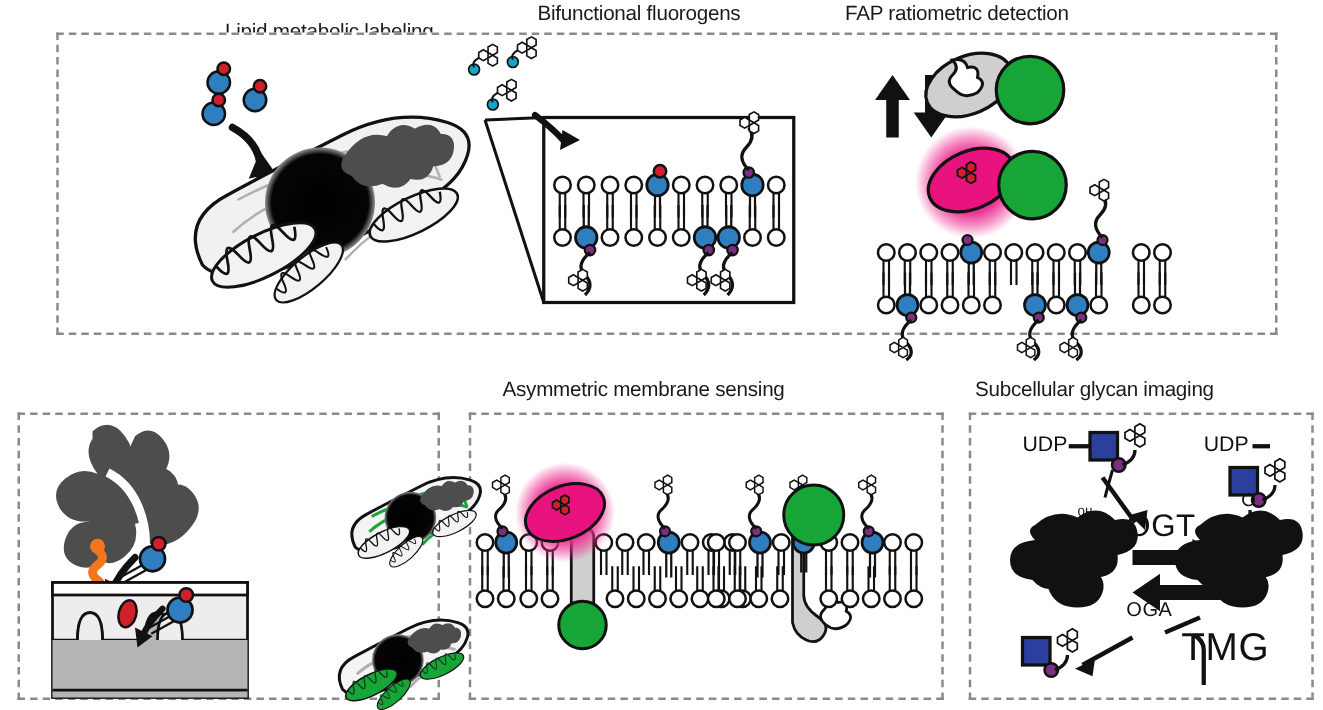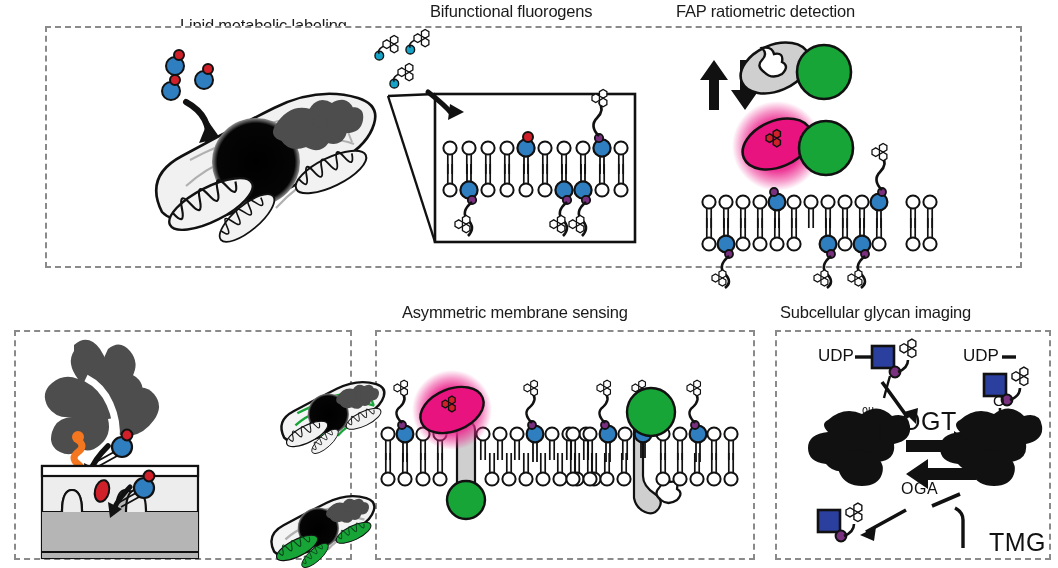--- a/index.html
+++ b/index.html
@@ -603,16 +603,16 @@
     </g>
   </svg>
   </div>
 
   <div style="position:absolute;left:818px;top:346px;font-size:17px;">UDP</div>
   <div style="position:absolute;left:963px;top:346px;font-size:17px;">UDP</div>
   <div style="position:absolute;left:862px;top:406px;font-size:10px;font-family:Liberation Mono, monospace;">OH</div>
   <div style="position:absolute;left:993px;top:392px;font-size:15px;">O</div>
   <div style="position:absolute;left:901px;top:407px;font-size:25px;letter-spacing:0.5px;">OGT</div>
   <div style="position:absolute;left:901px;top:480px;font-size:16px;letter-spacing:0.5px;">OGA</div>
-  <div style="position:absolute;left:945px;top:528px;font-size:25px;letter-spacing:0.5px;margin-left:44px;">TMG</div>
+  <div style="position:absolute;left:945px;top:500px;font-size:31px;letter-spacing:0.5px;">TMG</div>
 
   <div class="sr">Chemical biology toolbox for lipid and glycan imaging</div>
 </div>
 
 </body></html>

